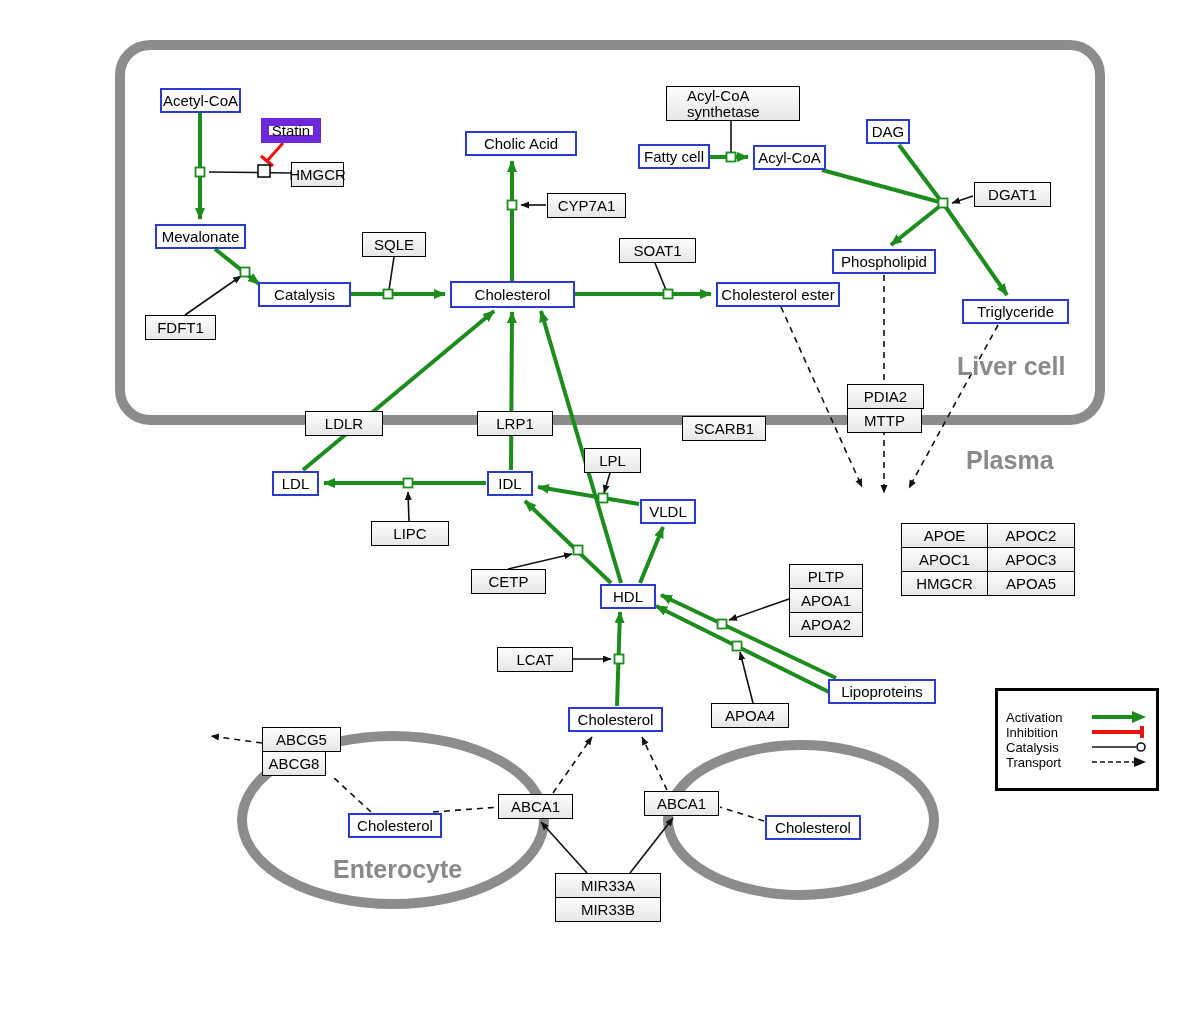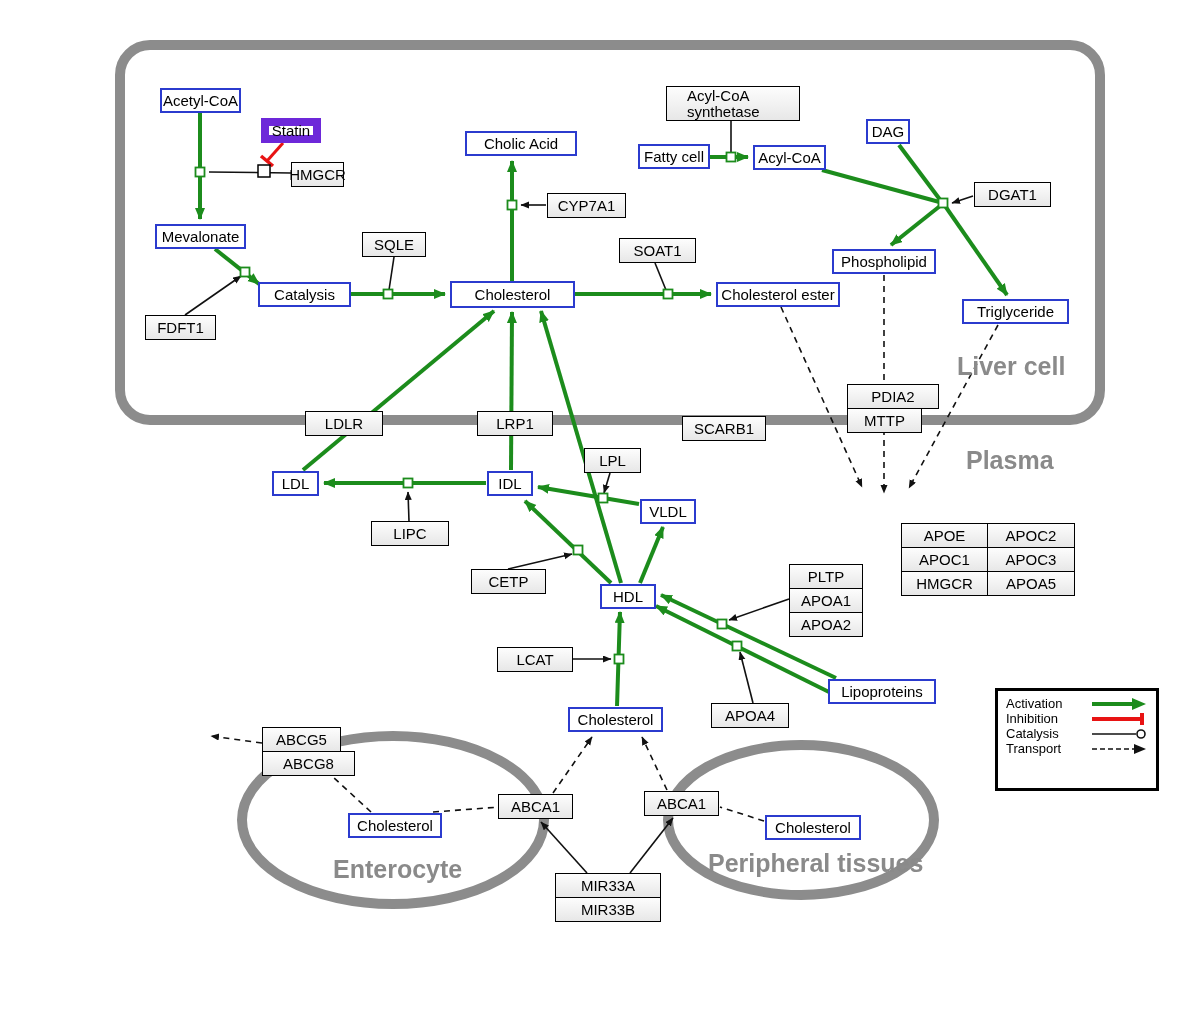--- a/index.html
+++ b/index.html
@@ -6,21 +6,21 @@
   body{font-family:"Liberation Sans",sans-serif;background:#fff}
   #canvas{position:relative;width:1200px;height:1013px;background:#fff;overflow:hidden}
   svg.layer{position:absolute;left:0;top:0;z-index:1}
   .node{position:absolute;display:flex;align-items:center;justify-content:center;
         font-size:15px;color:#000;background:#fff;white-space:nowrap;z-index:3;line-height:17px}
   .met{border:2px solid #2b3bce}
   .prot{border:1px solid #000;background:linear-gradient(180deg,#fdfdfd 0%,#e7e7e7 100%)}
   .statin{border:8px solid #6d28d9;background:#fff}
   .comp-label{position:absolute;font-weight:bold;color:#8a8a8a;font-size:25px;z-index:2;white-space:nowrap}
   .legend{position:absolute;left:995px;top:688px;width:164px;height:103px;border:3px solid #000;
-          background:#fff;z-index:4;display:flex;flex-direction:column;justify-content:flex-start;padding:5px 8px}
+          background:#fff;z-index:4;display:flex;flex-direction:column;justify-content:center;padding:5px 8px}
   .legend-row{display:flex;align-items:center;justify-content:space-between;font-size:13px;color:#000}
   .wrapspan{display:inline-block;width:92px;line-height:16px;white-space:normal}
 </style>
 </head>
 <body>
 
 <div id="canvas">
 
   <svg class="layer" width="1200" height="1013" viewBox="0 0 1200 1013">
     <defs>
@@ -110,21 +110,20 @@
       <rect x="614.5" y="654.5" width="9" height="9"></rect>
       <rect x="717.5" y="619.5" width="9" height="9"></rect>
       <rect x="732.5" y="641.5" width="9" height="9"></rect>
       <rect x="258" y="165" width="12" height="12" stroke="#000" stroke-width="1.5"></rect>
     </g>
   </svg>
 
   <div class="comp-label" style="left:957px;top:352px">Liver cell</div>
   <div class="comp-label" style="left:966px;top:446px">Plasma</div>
   <div class="comp-label" style="left:333px;top:855px">Enterocyte</div>
-  <div class="comp-label" style="left:708px;top:849px">Peripheral tissues</div>
 
   <div class="node met" style="left:160px;top:88px;width:81px;height:25px">Acetyl-CoA</div>
   <div class="node met" style="left:155px;top:224px;width:91px;height:25px">Mevalonate</div>
   <div class="node met" style="left:258px;top:282px;width:93px;height:25px">Catalysis</div>
   <div class="node met" style="left:465px;top:131px;width:112px;height:25px">Cholic Acid</div>
   <div class="node met" style="left:450px;top:281px;width:125px;height:27px">Cholesterol</div>
   <div class="node met" style="left:716px;top:282px;width:124px;height:25px">Cholesterol ester</div>
   <div class="node met" style="left:638px;top:144px;width:72px;height:25px">Fatty cell</div>
   <div class="node met" style="left:753px;top:145px;width:73px;height:25px">Acyl-CoA</div>
   <div class="node met" style="left:866px;top:119px;width:44px;height:25px">DAG</div>
@@ -145,32 +144,32 @@
   <div class="node prot" style="left:145px;top:315px;width:71px;height:25px">FDFT1</div>
   <div class="node prot" style="left:547px;top:193px;width:79px;height:25px">CYP7A1</div>
   <div class="node prot" style="left:619px;top:238px;width:77px;height:25px">SOAT1</div>
   <div class="node prot" style="left:666px;top:86px;width:134px;height:35px">
     <span class="wrapspan">Acyl-CoA synthetase</span>
   </div>
   <div class="node prot" style="left:974px;top:182px;width:77px;height:25px">DGAT1</div>
   <div class="node prot" style="left:305px;top:411px;width:78px;height:25px">LDLR</div>
   <div class="node prot" style="left:477px;top:411px;width:76px;height:25px">LRP1</div>
   <div class="node prot" style="left:682px;top:416px;width:84px;height:25px">SCARB1</div>
-  <div class="node prot" style="left:847px;top:384px;width:92px;height:25px">PDIA2</div>
+  <div class="node prot" style="left:847px;top:384px;width:77px;height:25px">PDIA2</div>
   <div class="node prot" style="left:847px;top:408px;width:75px;height:25px">MTTP</div>
   <div class="node prot" style="left:584px;top:448px;width:57px;height:25px">LPL</div>
   <div class="node prot" style="left:371px;top:521px;width:78px;height:25px">LIPC</div>
   <div class="node prot" style="left:471px;top:569px;width:75px;height:25px">CETP</div>
   <div class="node prot" style="left:497px;top:647px;width:76px;height:25px">LCAT</div>
   <div class="node prot" style="left:789px;top:564px;width:74px;height:25px">PLTP</div>
   <div class="node prot" style="left:789px;top:588px;width:74px;height:25px">APOA1</div>
   <div class="node prot" style="left:789px;top:612px;width:74px;height:25px">APOA2</div>
   <div class="node prot" style="left:711px;top:703px;width:78px;height:25px">APOA4</div>
   <div class="node prot" style="left:262px;top:727px;width:79px;height:25px">ABCG5</div>
-  <div class="node prot" style="left:262px;top:751px;width:93px;height:25px">ABCG8</div>
+  <div class="node prot" style="left:262px;top:751px;width:64px;height:25px">ABCG8</div>
   <div class="node prot" style="left:498px;top:794px;width:75px;height:25px">ABCA1</div>
   <div class="node prot" style="left:644px;top:791px;width:75px;height:25px">ABCA1</div>
   <div class="node prot" style="left:555px;top:873px;width:106px;height:25px">MIR33A</div>
   <div class="node prot" style="left:555px;top:897px;width:106px;height:25px">MIR33B</div>
 
   <div class="node prot" style="left:901px;top:523px;width:87px;height:25px">APOE</div>
   <div class="node prot" style="left:987px;top:523px;width:88px;height:25px">APOC2</div>
   <div class="node prot" style="left:901px;top:547px;width:87px;height:25px">APOC1</div>
   <div class="node prot" style="left:987px;top:547px;width:88px;height:25px">APOC3</div>
   <div class="node prot" style="left:901px;top:571px;width:87px;height:25px">HMGCR</div>

